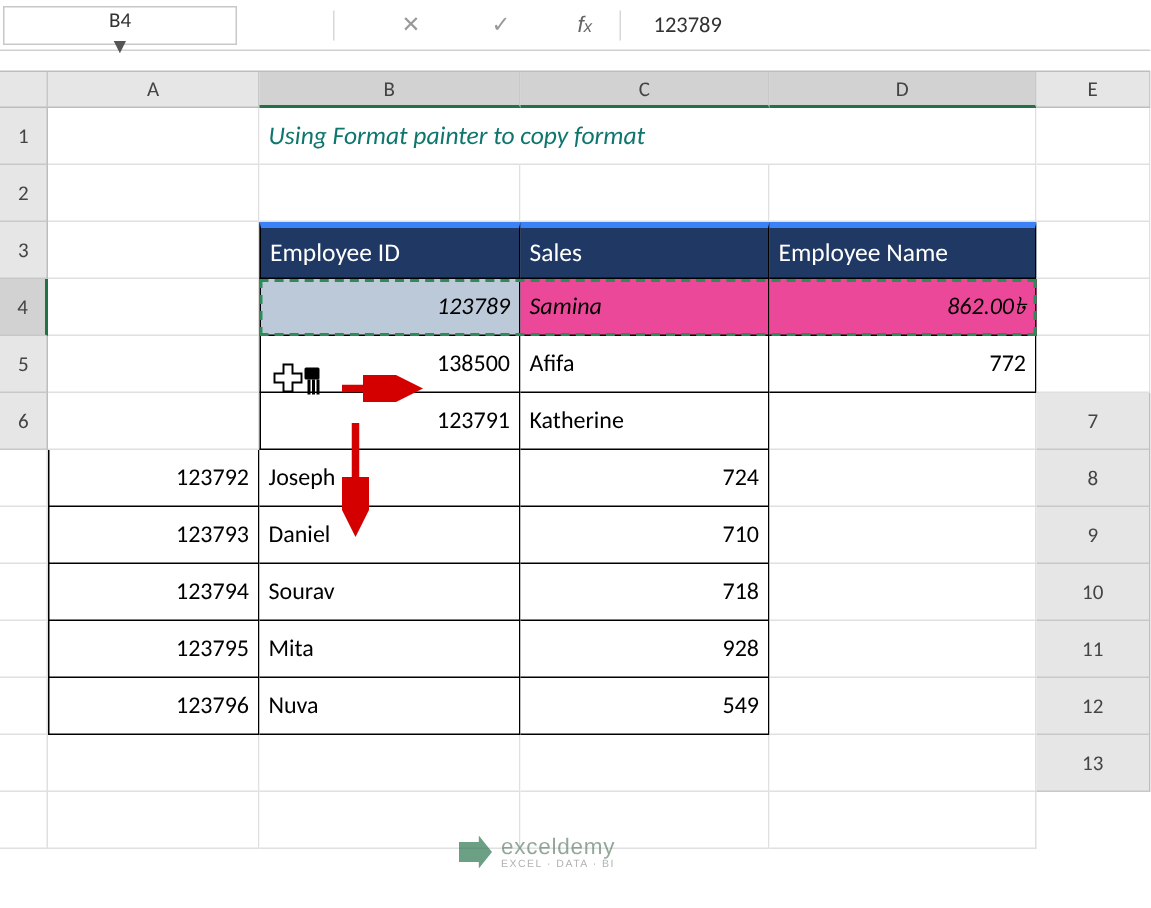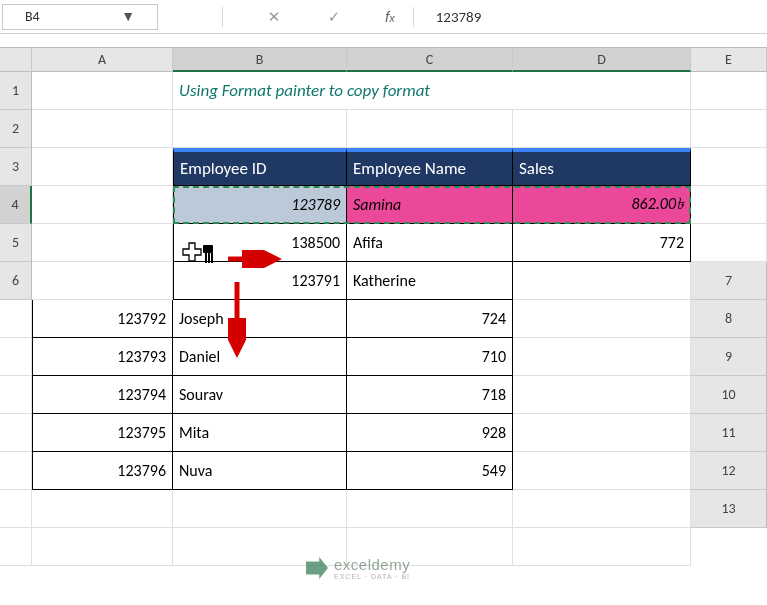--- a/index.html
+++ b/index.html
@@ -23,20 +23,21 @@
   }
   .name-box {
     width: 156px;
     height: 26px;
     border: 1px solid #c8c8c8;
     display: flex;
     align-items: center;
     padding: 0 22px;
     justify-content: space-between;
     background: #fff;
+    flex-direction: column;
   }
   .name-box span { font-size: 14px; }
   .chev { font-size: 10px; color: #555; }
   .fx-group {
     display: flex;
     align-items: center;
     margin-left: 64px;
     gap: 42px;
     color: #999;
   }
@@ -193,22 +194,22 @@
   <div class="row-head">2</div>
   <div class="cell"></div>
   <div class="cell"></div>
   <div class="cell"></div>
   <div class="cell"></div>
   <div class="cell"></div>
 
   <div class="row-head">3</div>
   <div class="cell"></div>
   <div class="cell header-cell first">Employee ID</div>
+  <div class="cell header-cell" style="border-right:1px solid #000;">Sales</div>
   <div class="cell header-cell">Employee Name</div>
-  <div class="cell header-cell" style="border-right:1px solid #000;">Sales</div>
   <div class="cell"></div>
 
   <div class="row-head sel-left">4</div>
   <div class="cell"></div>
   <div class="cell data-cell first num selrow firstcol">123789</div>
   <div class="cell data-cell selrow">Samina</div>
   <div class="cell data-cell num selrow">862.00৳</div>
   <div class="cell"></div>
 
   <div class="row-head">5</div>

